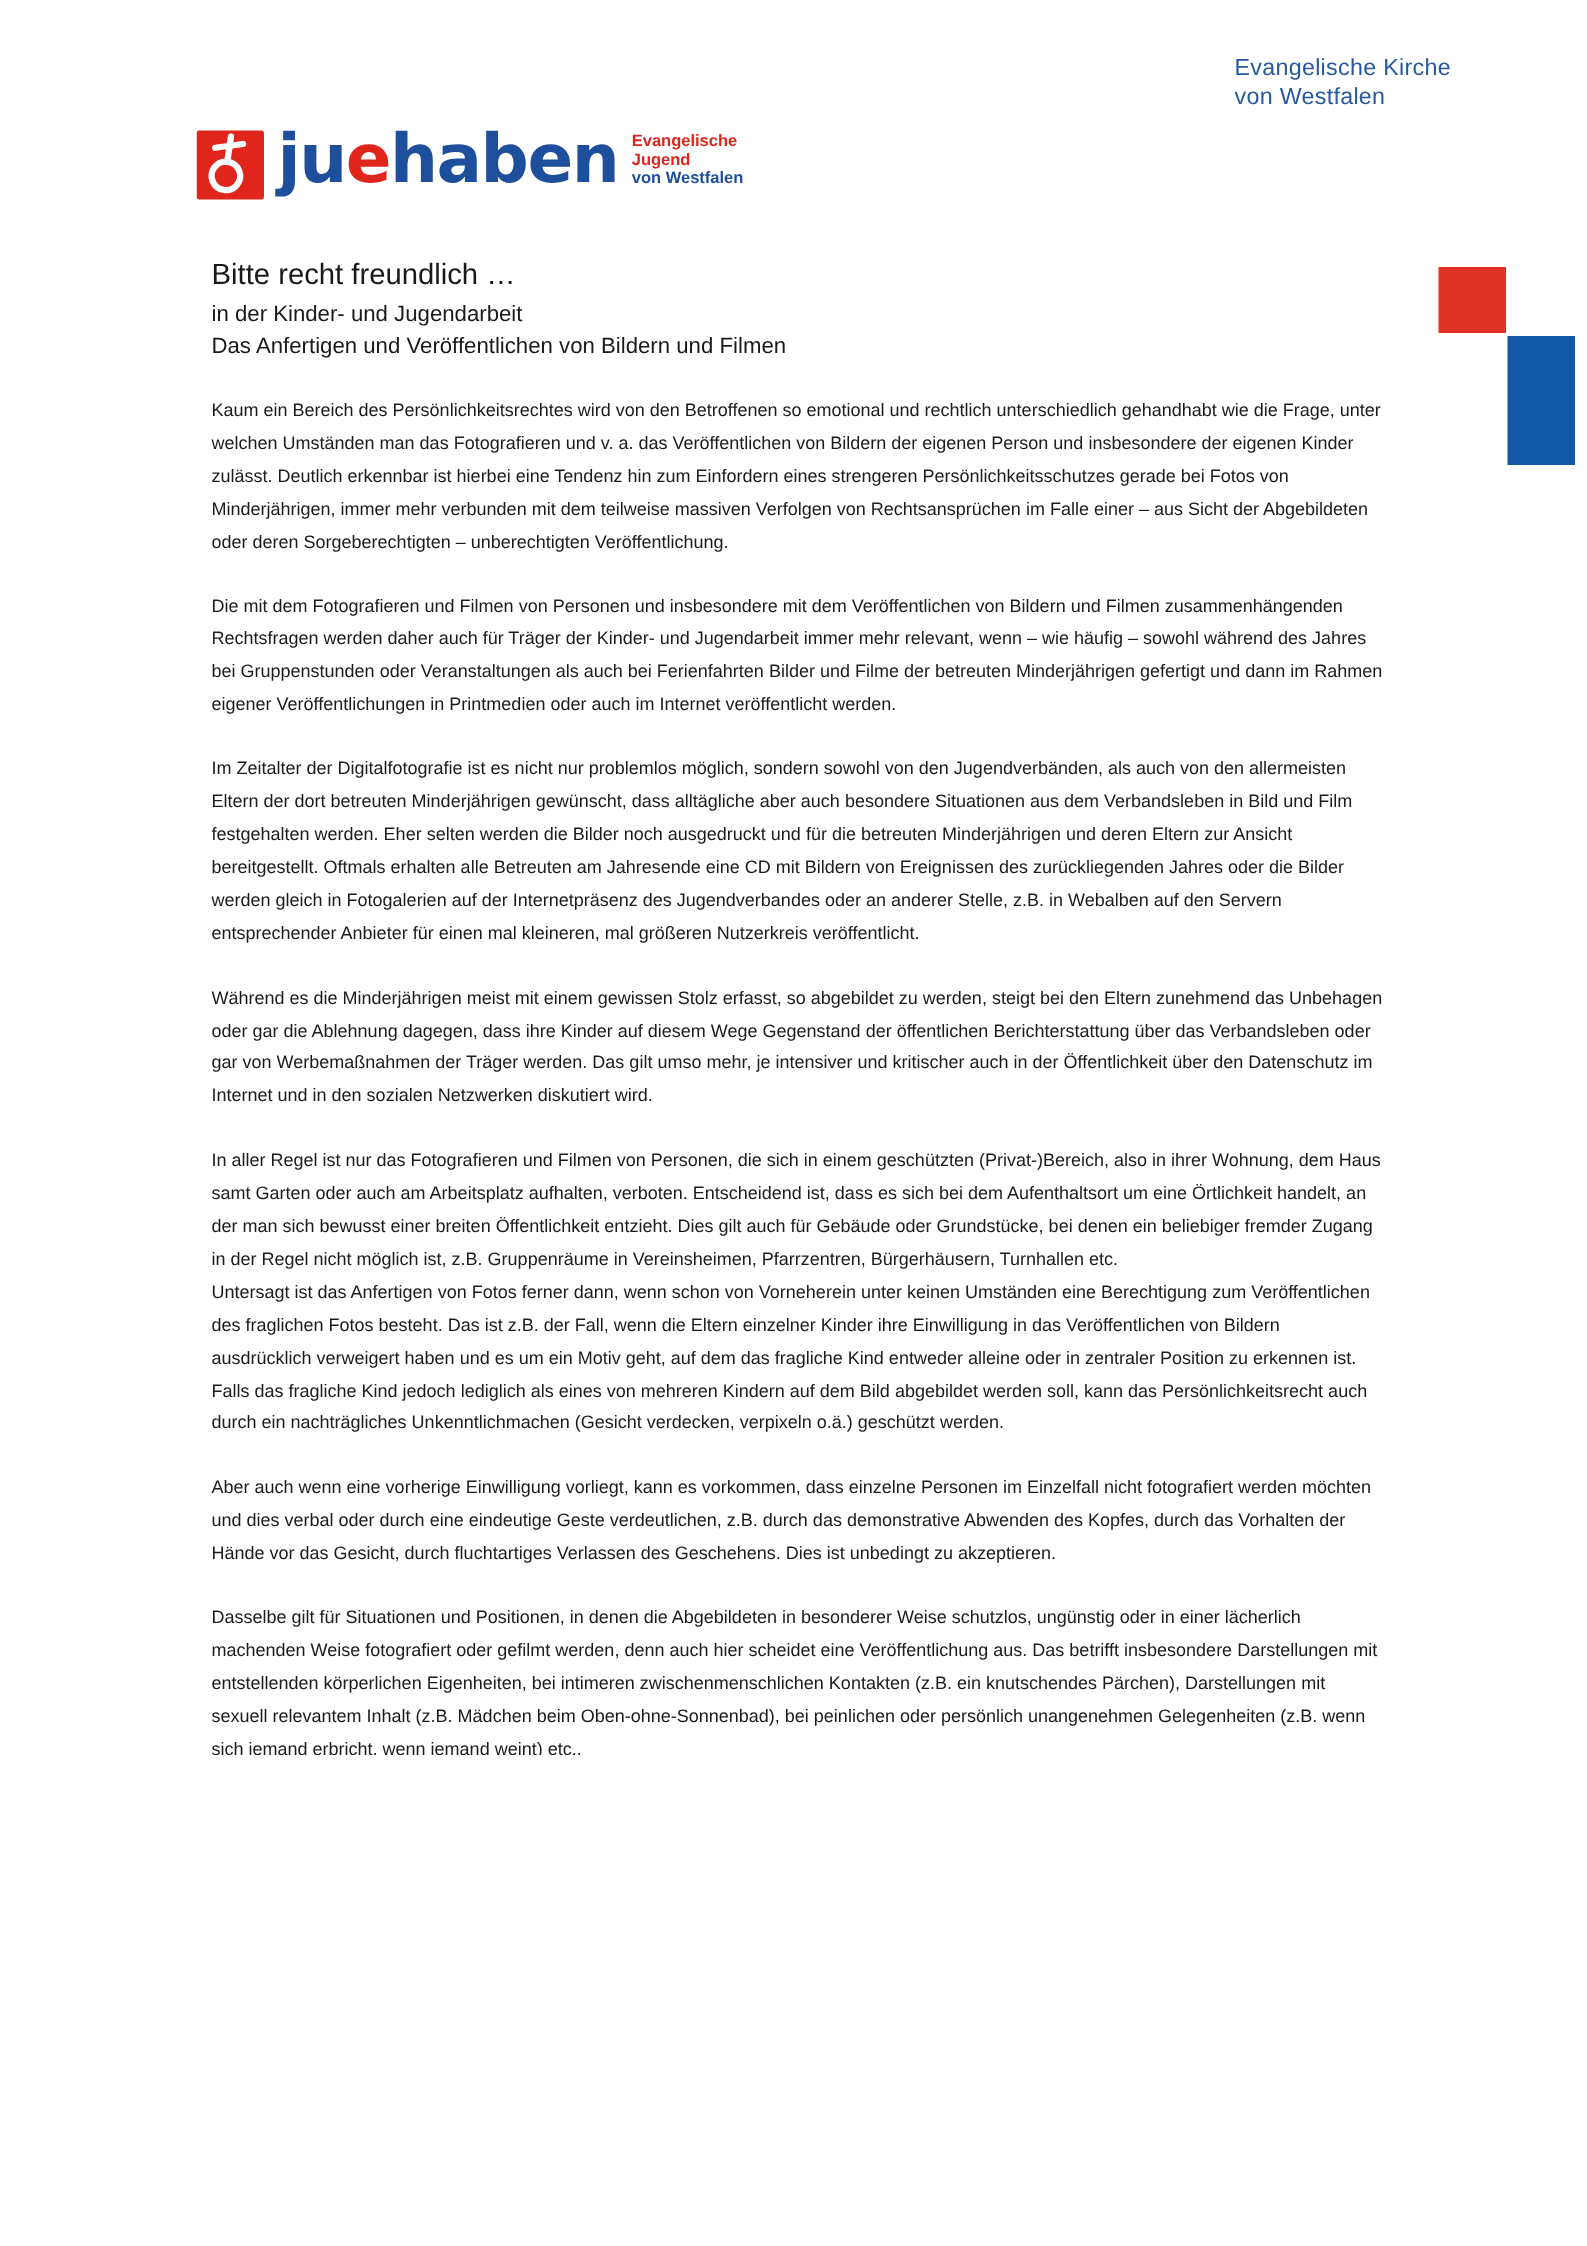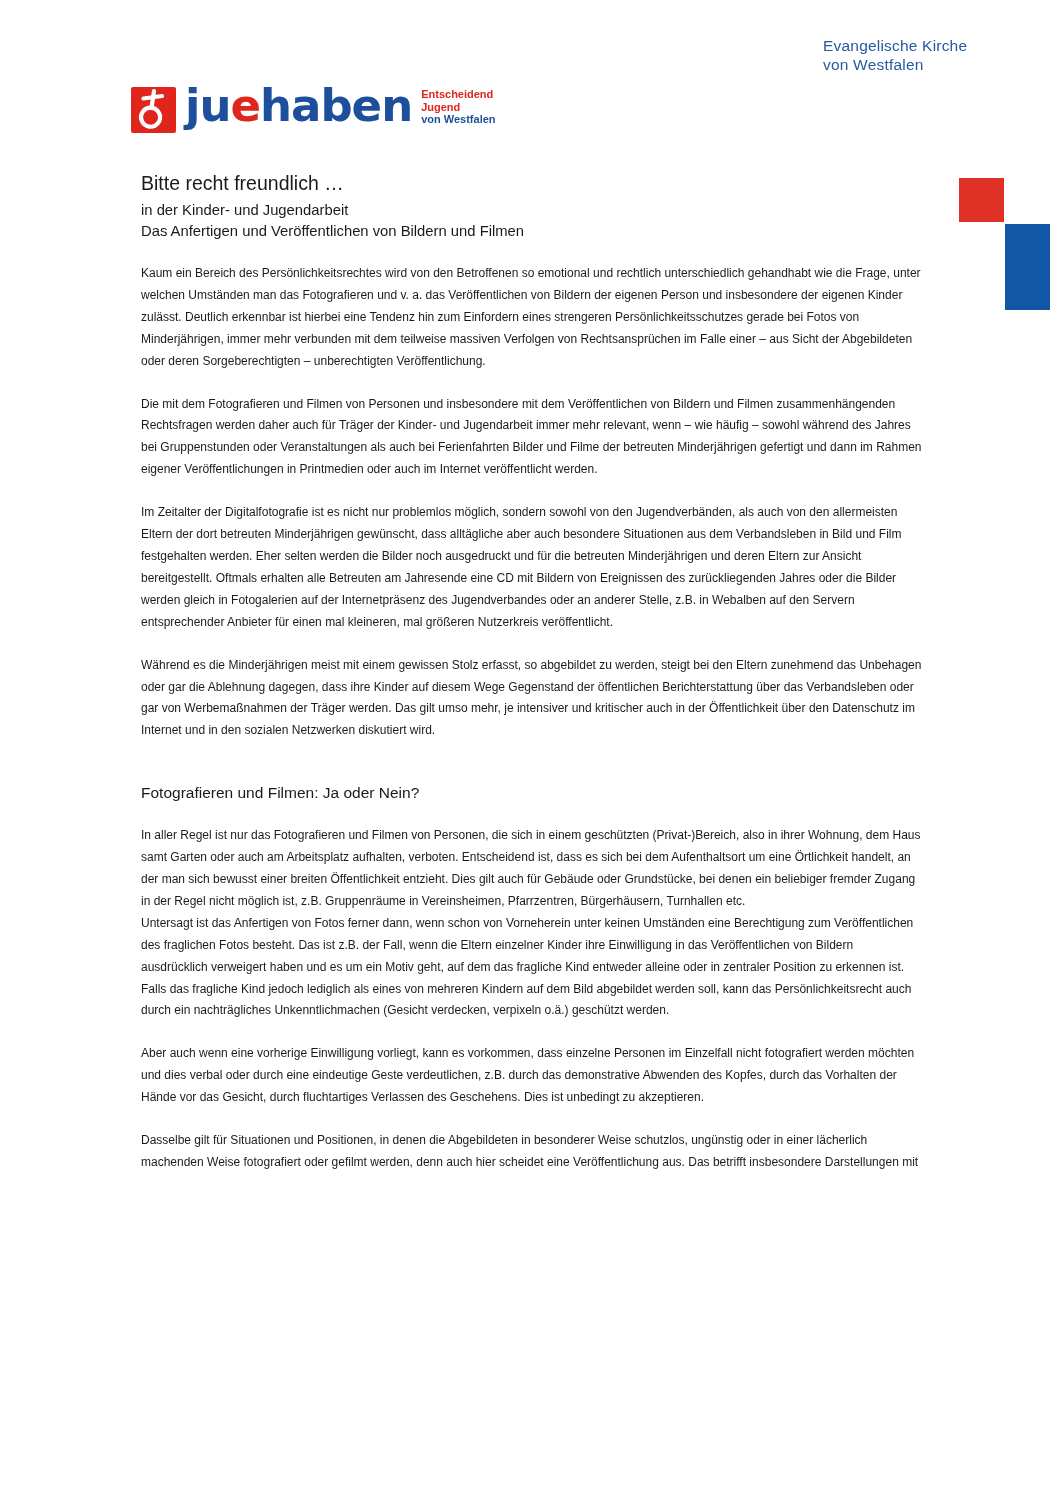--- a/index.html
+++ b/index.html
@@ -84,42 +84,41 @@
     <svg class="juenger-icon" width="45" height="48" viewBox="0 0 45 48" aria-hidden="true">
       <rect x="0" y="1" width="45" height="46" rx="2" fill="#e0251d"></rect>
       <g stroke="#ffffff" stroke-width="4.2" fill="none" stroke-linecap="round">
         <path d="M23 5 L20.5 22"></path>
         <path d="M12.5 12.5 L31 10"></path>
         <path d="M28.5 28 A9.5 9.5 0 1 1 12 25.5 A9.5 9.5 0 0 1 28.5 28"></path>
       </g>
     </svg>
     <div class="juenger-wordmark"><span>ju</span><span class="accent">e</span><span>haben</span></div>
     <div class="juenger-tagline">
-      <div class="tag-red">Entscheidend</div>
+      <div class="tag-red">Evangelische</div>
       <div class="tag-red">Jugend</div>
       <div class="tag-blue">von Westfalen</div>
     </div>
   </div>
 
   <div class="deco-red"></div>
   <div class="deco-blue"></div>
 
   <div class="content">
     <h1 class="doc-title">Bitte recht freundlich …</h1>
     <div class="doc-subtitle">
       <div>in der Kinder- und Jugendarbeit</div>
       <div>Das Anfertigen und Veröffentlichen von Bildern und Filmen</div>
     </div>
 
     <p>Kaum ein Bereich des Persönlichkeitsrechtes wird von den Betroffenen so emotional und rechtlich unterschiedlich gehandhabt wie die Frage, unter welchen Umständen man das Fotografieren und v. a. das Veröffentlichen von Bildern der eigenen Person und insbesondere der eigenen Kinder zulässt. Deutlich erkennbar ist hierbei eine Tendenz hin zum Einfordern eines strengeren Persönlichkeitsschutzes gerade bei Fotos von Minderjährigen, immer mehr verbunden mit dem teilweise massiven Verfolgen von Rechtsansprüchen im Falle einer – aus Sicht der Abgebildeten oder deren Sorgeberechtigten – unberechtigten Veröffentlichung.</p>
     <p>Die mit dem Fotografieren und Filmen von Personen und insbesondere mit dem Veröffentlichen von Bildern und Filmen zusammenhängenden Rechtsfragen werden daher auch für Träger der Kinder- und Jugendarbeit immer mehr relevant, wenn – wie häufig – sowohl während des Jahres bei Gruppenstunden oder Veranstaltungen als auch bei Ferienfahrten Bilder und Filme der betreuten Minderjährigen gefertigt und dann im Rahmen eigener Veröffentlichungen in Printmedien oder auch im Internet veröffentlicht werden.</p>
     <p>Im Zeitalter der Digitalfotografie ist es nicht nur problemlos möglich, sondern sowohl von den Jugendverbänden, als auch von den allermeisten Eltern der dort betreuten Minderjährigen gewünscht, dass alltägliche aber auch besondere Situationen aus dem Verbandsleben in Bild und Film festgehalten werden. Eher selten werden die Bilder noch ausgedruckt und für die betreuten Minderjährigen und deren Eltern zur Ansicht bereitgestellt. Oftmals erhalten alle Betreuten am Jahresende eine CD mit Bildern von Ereignissen des zurückliegenden Jahres oder die Bilder werden gleich in Fotogalerien auf der Internetpräsenz des Jugendverbandes oder an anderer Stelle, z.B. in Webalben auf den Servern entsprechender Anbieter für einen mal kleineren, mal größeren Nutzerkreis veröffentlicht.</p>
     <p>Während es die Minderjährigen meist mit einem gewissen Stolz erfasst, so abgebildet zu werden, steigt bei den Eltern zunehmend das Unbehagen oder gar die Ablehnung dagegen, dass ihre Kinder auf diesem Wege Gegenstand der öffentlichen Berichterstattung über das Verbandsleben oder gar von Werbemaßnahmen der Träger werden. Das gilt umso mehr, je intensiver und kritischer auch in der Öffentlichkeit über den Datenschutz im Internet und in den sozialen Netzwerken diskutiert wird.</p>
 
-    <h2 class="section-heading">Fotografieren und Filmen: Ja oder Nein?</h2>
 
     <p>In aller Regel ist nur das Fotografieren und Filmen von Personen, die sich in einem geschützten (Privat-)Bereich, also in ihrer Wohnung, dem Haus samt Garten oder auch am Arbeitsplatz aufhalten, verboten. Entscheidend ist, dass es sich bei dem Aufenthaltsort um eine Örtlichkeit handelt, an der man sich bewusst einer breiten Öffentlichkeit entzieht. Dies gilt auch für Gebäude oder Grundstücke, bei denen ein beliebiger fremder Zugang in der Regel nicht möglich ist, z.B. Gruppenräume in Vereinsheimen, Pfarrzentren, Bürgerhäusern, Turnhallen etc.</p>
     <p class="joined">Untersagt ist das Anfertigen von Fotos ferner dann, wenn schon von Vorneherein unter keinen Umständen eine Berechtigung zum Veröffentlichen des fraglichen Fotos besteht. Das ist z.B. der Fall, wenn die Eltern einzelner Kinder ihre Einwilligung in das Veröffentlichen von Bildern ausdrücklich verweigert haben und es um ein Motiv geht, auf dem das fragliche Kind entweder alleine oder in zentraler Position zu erkennen ist. Falls das fragliche Kind jedoch lediglich als eines von mehreren Kindern auf dem Bild abgebildet werden soll, kann das Persönlichkeitsrecht auch durch ein nachträgliches Unkenntlichmachen (Gesicht verdecken, verpixeln o.ä.) geschützt werden.</p>
     <p>Aber auch wenn eine vorherige Einwilligung vorliegt, kann es vorkommen, dass einzelne Personen im Einzelfall nicht fotografiert werden möchten und dies verbal oder durch eine eindeutige Geste verdeutlichen, z.B. durch das demonstrative Abwenden des Kopfes, durch das Vorhalten der Hände vor das Gesicht, durch fluchtartiges Verlassen des Geschehens. Dies ist unbedingt zu akzeptieren.</p>
     <p>Dasselbe gilt für Situationen und Positionen, in denen die Abgebildeten in besonderer Weise schutzlos, ungünstig oder in einer lächerlich machenden Weise fotografiert oder gefilmt werden, denn auch hier scheidet eine Veröffentlichung aus. Das betrifft insbesondere Darstellungen mit entstellenden körperlichen Eigenheiten, bei intimeren zwischenmenschlichen Kontakten (z.B. ein knutschendes Pärchen), Darstellungen mit sexuell relevantem Inhalt (z.B. Mädchen beim Oben-ohne-Sonnenbad), bei peinlichen oder persönlich unangenehmen Gelegenheiten (z.B. wenn sich jemand erbricht, wenn jemand weint) etc..</p>
   </div>
 
   <div class="aej-logo">
     <svg class="kugelkreuz" width="27" height="35" viewBox="0 0 27 35" aria-hidden="true">
       <line x1="13.5" y1="1.5" x2="13.5" y2="15" stroke="#161616" stroke-width="2.8"></line>

